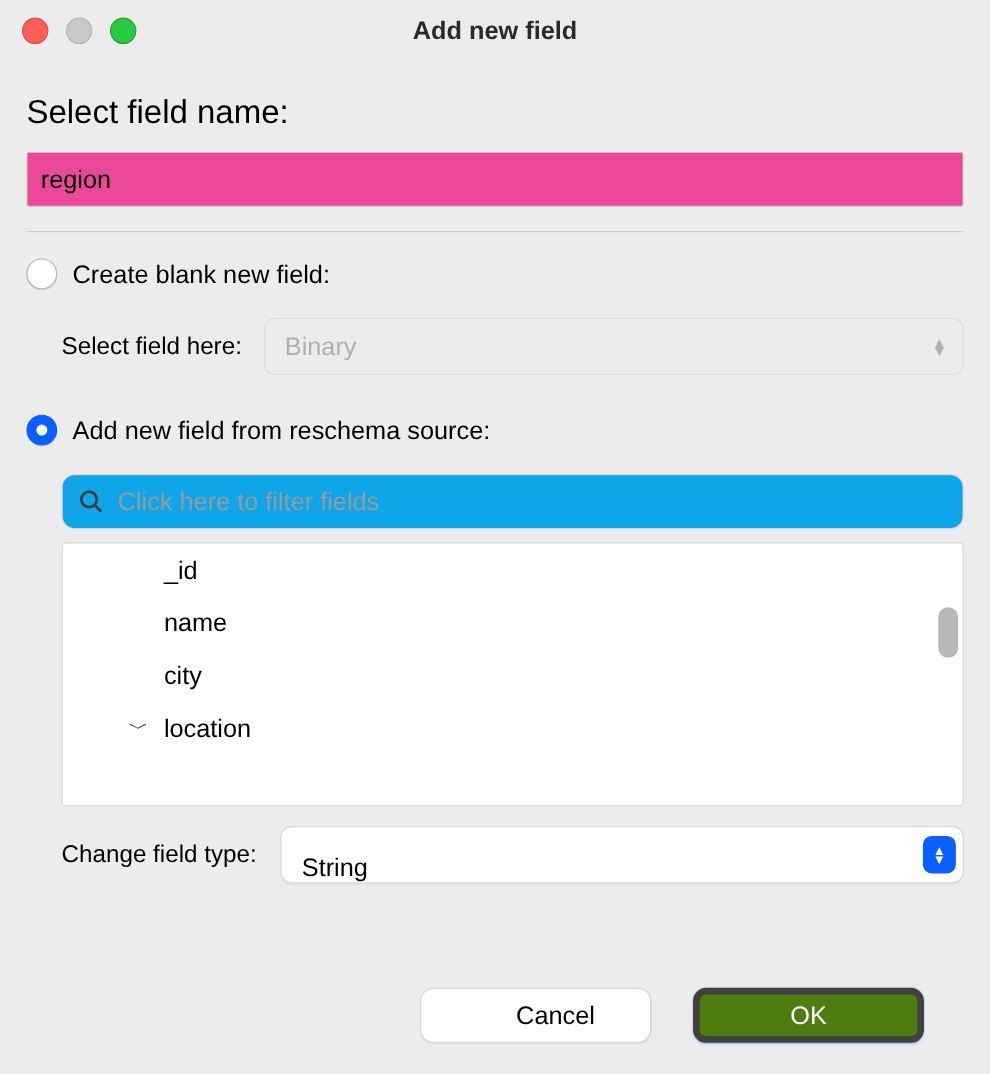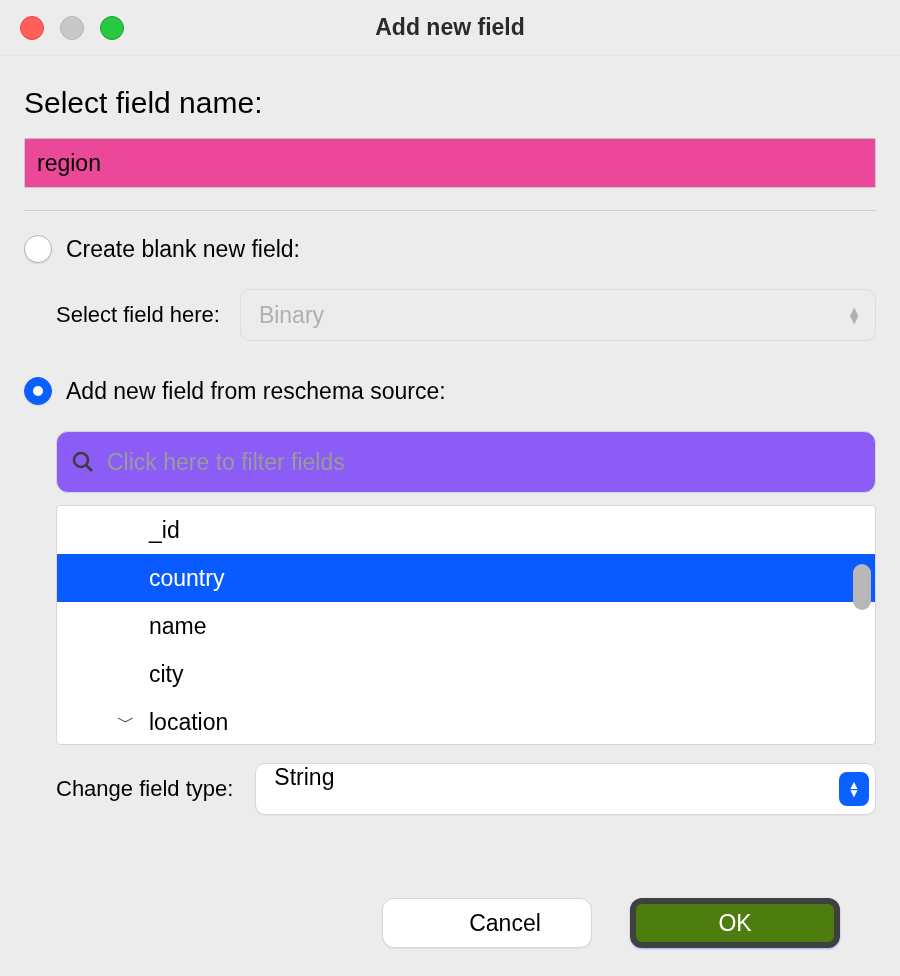--- a/index.html
+++ b/index.html
@@ -89,35 +89,35 @@
     }
     .select.disabled { color: #b0b0b0; }
     .stepper {
       position: absolute; right: 14px; top: 50%; transform: translateY(-50%);
       color: #b0b0b0;
       display: flex; flex-direction: column; line-height: 8px; font-size: 14px;
     }
     .select-white {
       flex: 1; height: 52px; background: #fff;
       border: 1px solid #d9d9d9; border-radius: 10px;
-      display: flex; align-items: flex-start; padding: 0 18px;
+      display: flex; align-items: flex-end; padding: 0 18px;
       position: relative; font-size: 23px; color: #000;
       box-shadow: 0 1px 1px rgba(0,0,0,0.04);
     }
     .select-blue-caret {
       position: absolute; right: 6px; top: 50%; transform: translateY(-50%);
       width: 30px; height: 34px; border-radius: 8px;
       background: #0a60ff; color: #fff;
       display: flex; flex-direction: column; align-items: center; justify-content: center;
       line-height: 8px; font-size: 12px;
     }
     .filter-box {
       width: 100%;
-      height: 62px;
-      background: #8b5cf6;
+      height: 50px;
+      background: #0ea5e9;
       border: 1px solid #d6d6d6;
       border-radius: 12px;
       display: flex; align-items: center;
       padding: 0 14px;
       gap: 12px;
       margin-bottom: 12px;
     }
     .filter-box input {
       flex: 1; border: none; outline: none; font-size: 23px; background: transparent;
       color: #000; font-family: inherit;
@@ -222,23 +222,20 @@
           <circle cx="10" cy="10" r="7"></circle>
           <line x1="21" y1="21" x2="15.5" y2="15.5"></line>
         </svg>
         <input type="text" placeholder="Click here to filter fields" style="">
       </div>
 
       <div class="list-box">
         <div class="list-row">
           <span>_id</span>
         </div>
-        <div class="list-row selected">
-          <span>country</span>
-        </div>
         <div class="list-row">
           <span>name</span>
         </div>
         <div class="list-row">
           <span>city</span>
         </div>
         <div class="list-row">
           <span class="expand-icon">﹀</span>
           <span>location</span>
         </div>

